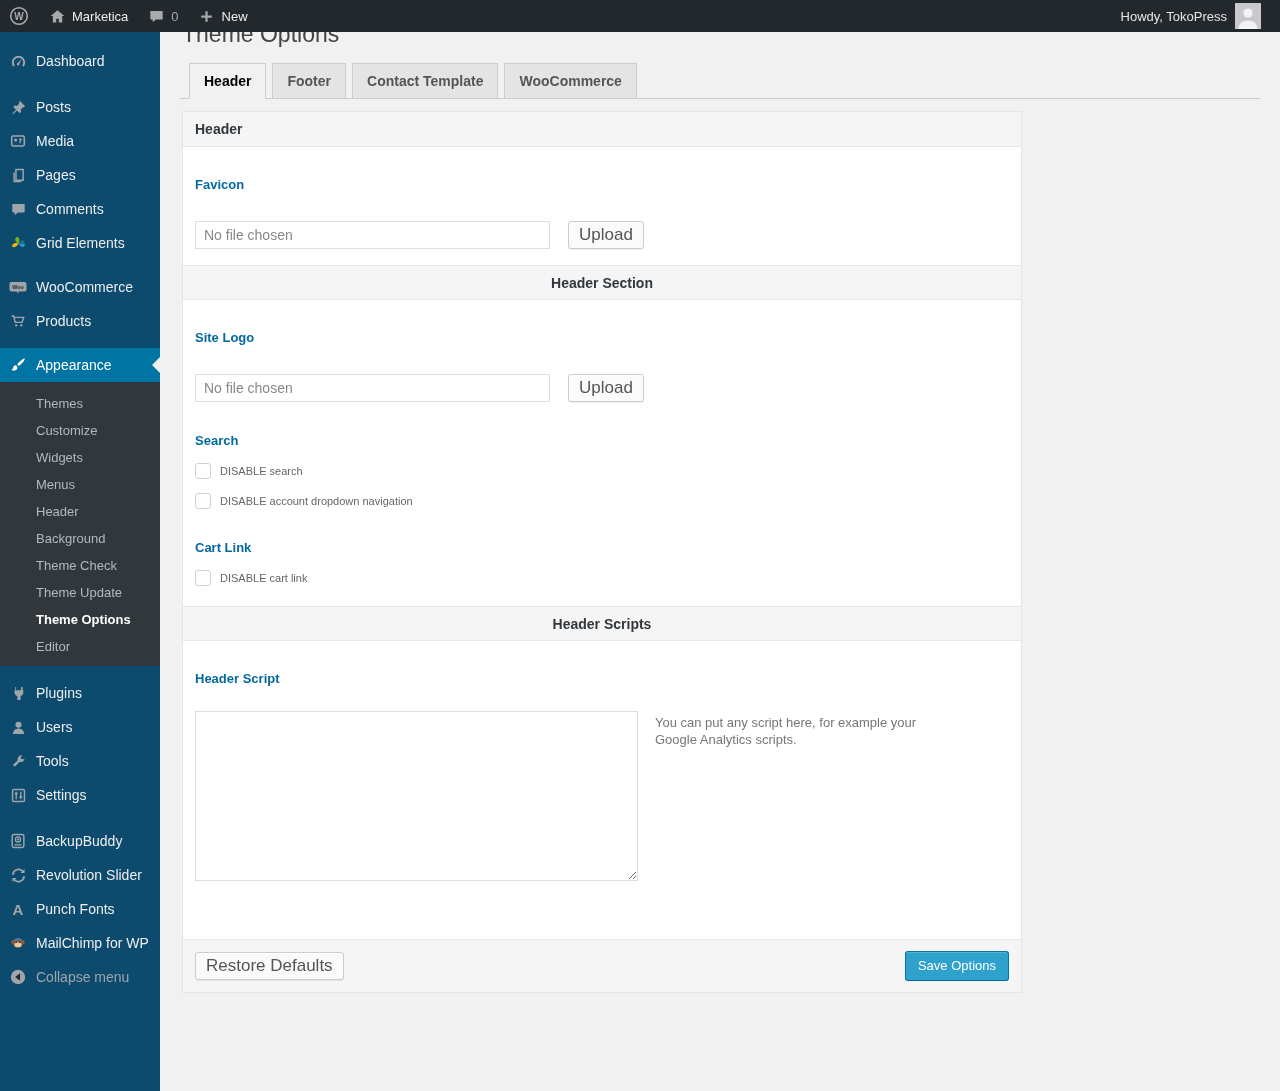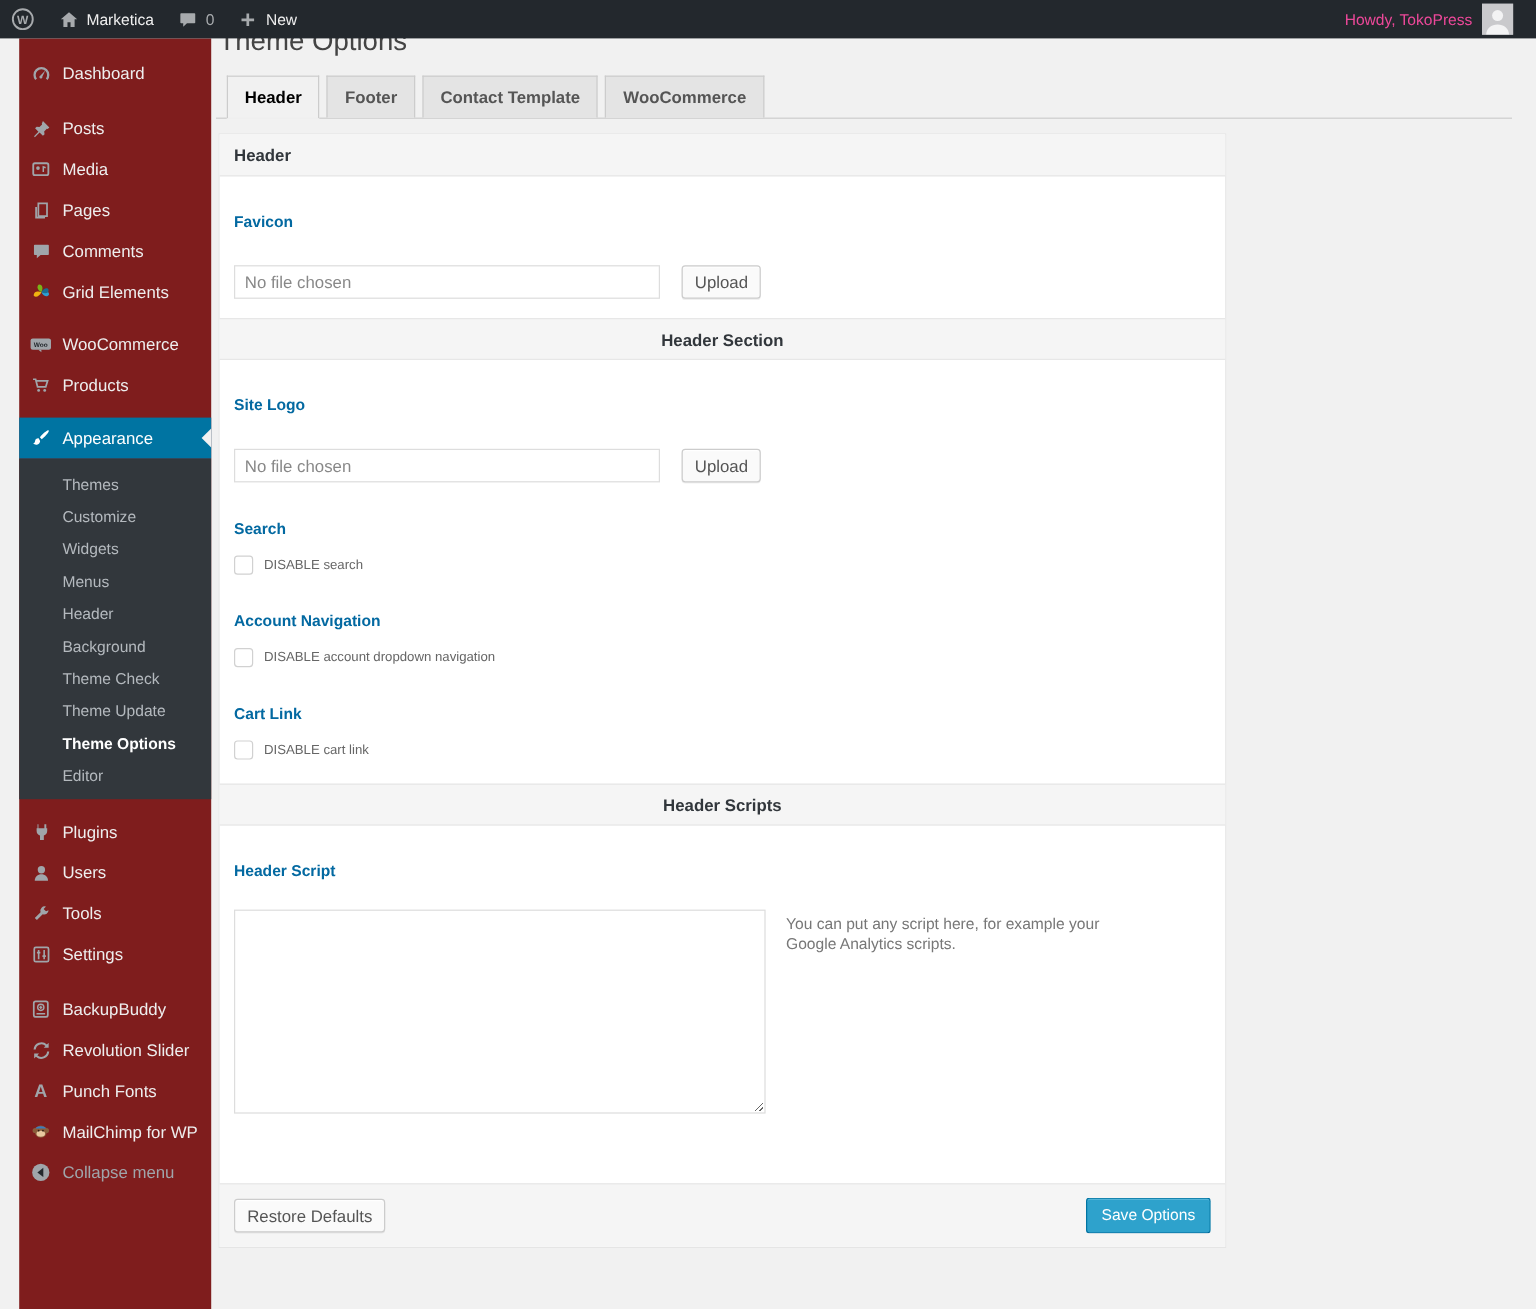--- a/index.html
+++ b/index.html
@@ -8,25 +8,25 @@
   #wrap { position:relative; width:1280px; height:1091px; overflow:hidden; background:#f1f1f1; }
 
   
   #adminbar { position:absolute; top:0; left:0; width:1280px; height:32px; background:#23282d;
     display:flex; align-items:center; color:#eee; font-size:13px; z-index:50; }
   .ab-item { display:flex; align-items:center; height:32px; padding:0 9px; cursor:pointer; }
   .ab-icon { display:flex; align-items:center; justify-content:center; width:20px; height:20px; color:#a7aaad; }
   .ab-label { margin-left:5px; color:#eee; }
   .ab-count { margin-left:5px; color:#a7aaad; }
   .ab-right { margin-left:auto; display:flex; align-items:center; }
-  .ab-howdy { color:#ec4899; margin-right:8px;text-align:center; }
+  .ab-howdy { color:#e5e5e5; margin-right:8px;text-align:center; }
   .ab-avatar { width:26px; height:26px; background:#c3c4c7; overflow:hidden; margin-right:10px; }
 
   
-  #sidebar { position:absolute; top:32px; left:16px; bottom:0; width:160px; background:#7f1d1d; }
+  #sidebar { position:absolute; top:32px; left:0; bottom:0; width:160px; background:#0c4a6e; }
   #adminmenu { padding-top:12px; }
   .menu-item { display:flex; align-items:center; height:34px; color:#eee; font-size:14px; cursor:pointer; position:relative; }
   .mi { width:20px; height:20px; margin:0 8px; flex:none; display:flex; align-items:center; justify-content:center; color:#a0a5aa; }
   .mi svg { display:block; }
   .menu-sep { height:12px; }
   .menu-sep-s { height:10px; }
   .menu-item.active { background:#0074a2; color:#fff; }
   .menu-item.active .mi { color:#fff; }
   .menu-item.active::after { content:""; position:absolute; right:0; top:50%; margin-top:-8px;
     border:8px solid transparent; border-right-color:#f1f1f1; }
@@ -48,21 +48,21 @@
   .section-h { height:35px; line-height:34px; background:#f5f5f5; border-bottom:1px solid #e7e7e7;
     font-size:14px; font-weight:bold; color:#32373c; padding:0 12px; }
   .section-h.mid { border-top:1px solid #e7e7e7;text-align:center; }
   .section-body { padding:16px 12px 16px; }
   .field-label { font-size:13px; font-weight:bold; color:#0369a1; line-height:16px; }
   .gap-grp { margin-top:31px; }
   .file-row { display:flex; align-items:center; margin-top:28px;gap:12px; }
   .file-input { width:355px; height:28px; border:1px solid #ddd; background:#fff; padding:0 8px;
     font-size:14px; color:#333; font-family:"Liberation Sans",sans-serif; }
   .file-input::placeholder { color:#888; opacity:1; }
-  .btn { display:inline-block; height:28px; line-height:26px; padding:0 10px; font-size:14px; color:#555;
+  .btn { display:inline-block; height:28px; line-height:26px; padding:0 10px; font-size:17px; color:#555;
     background:#fafafa; border:1px solid #ccc; border-radius:3px; cursor:pointer;
     box-shadow:inset 0 1px 0 #fff, 0 1px 0 rgba(0,0,0,.06); font-family:"Liberation Sans",sans-serif; }
   .upload-btn { margin-left:6px; }
   .check-row { display:flex; align-items:center; margin-top:14px; }
   .check-row input[type=checkbox] { appearance:none; -webkit-appearance:none; width:16px; height:16px;
     border:1px solid #d1d1d1; border-radius:3px; background:#fff; margin:0; cursor:pointer; }
   .check-label { font-size:11px; color:#666; margin-left:9px; cursor:pointer; }
   .script-row { display:flex; margin-top:24px; }
   .script-area { width:443px; height:170px; border:1px solid #ddd; background:#fff; resize:both;
     font-family:"DejaVu Sans Mono",monospace; font-size:13px; padding:4px; color:#333; }
@@ -338,21 +338,20 @@
           <input type="text" class="file-input" placeholder="No file chosen" style="">
           <button class="btn upload-btn">Upload</button>
         </div>
 
         <div class="field-label gap-grp">Search</div>
         <div class="check-row">
           <input type="checkbox" style="">
           <span class="check-label">DISABLE search</span>
         </div>
 
-        <div class="field-label gap-grp">Account Navigation</div>
         <div class="check-row">
           <input type="checkbox" style="">
           <span class="check-label">DISABLE account dropdown navigation</span>
         </div>
 
         <div class="field-label gap-grp">Cart Link</div>
         <div class="check-row" style="margin-bottom:4px">
           <input type="checkbox" style="">
           <span class="check-label">DISABLE cart link</span>
         </div>

